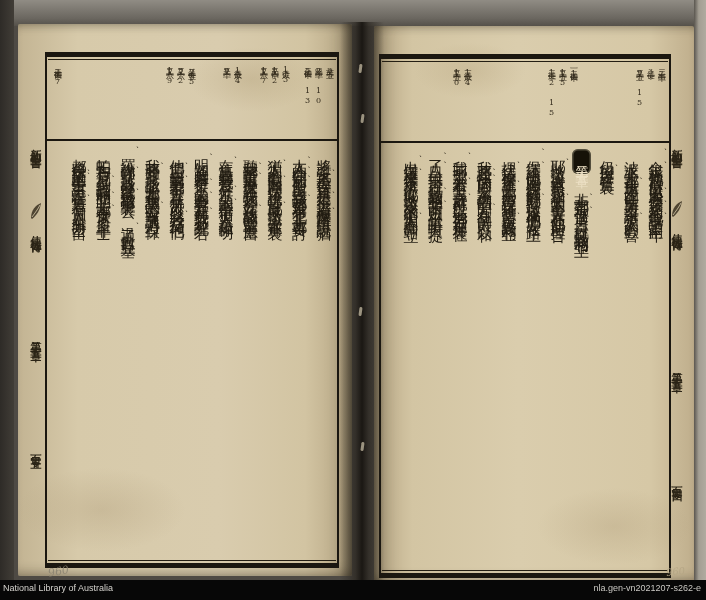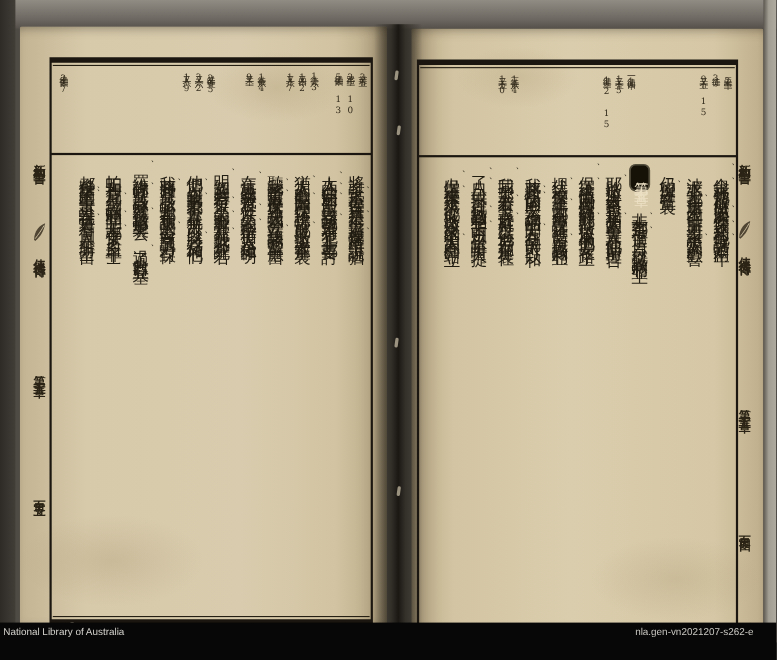--- a/index.html
+++ b/index.html
@@ -63,24 +63,24 @@
                box-shadow:inset 0 0 0 1.5px rgba(230,218,186,.3);}
 
   .vlabel{position:absolute;writing-mode:vertical-rl;text-orientation:upright;
           font-size:11px;letter-spacing:2.5px;color:#2b2416;font-weight:bold;line-height:1;}
   .icon-spot{position:absolute;width:14px;height:18px;}
 
   .hand{position:absolute;font-style:italic;font-family:"DejaVu Serif",serif;}
   .hand-left{left:48px;top:565px;font-size:11px;color:#8a8371;transform:rotate(-10deg);opacity:.85;}
   .hand-right{left:666px;top:566px;font-size:10px;color:#b5a685;transform:rotate(-6deg);opacity:.9;}
 
-  .footer{position:absolute;left:0;bottom:0;width:706px;height:34px;background:#070707;
+  .footer{position:absolute;left:0;bottom:0;width:706px;height:20px;background:#070707;
           font-family:"Liberation Sans",sans-serif;font-size:9px;color:#d4d2cd;}
   .footer .credit{position:absolute;left:3px;top:3px;}
-  .footer .imgid{position:absolute;right:21px;top:3px;color:#c9c7c2;}
+  .footer .imgid{position:absolute;right:5px;top:3px;color:#c9c7c2;}
 </style>
 </head>
 <body>
 
 <div class="photo">
   <div class="band-top"></div>
   <div class="strip-left"></div>
   <div class="strip-right"></div>
 
   <div class="page page-left">

